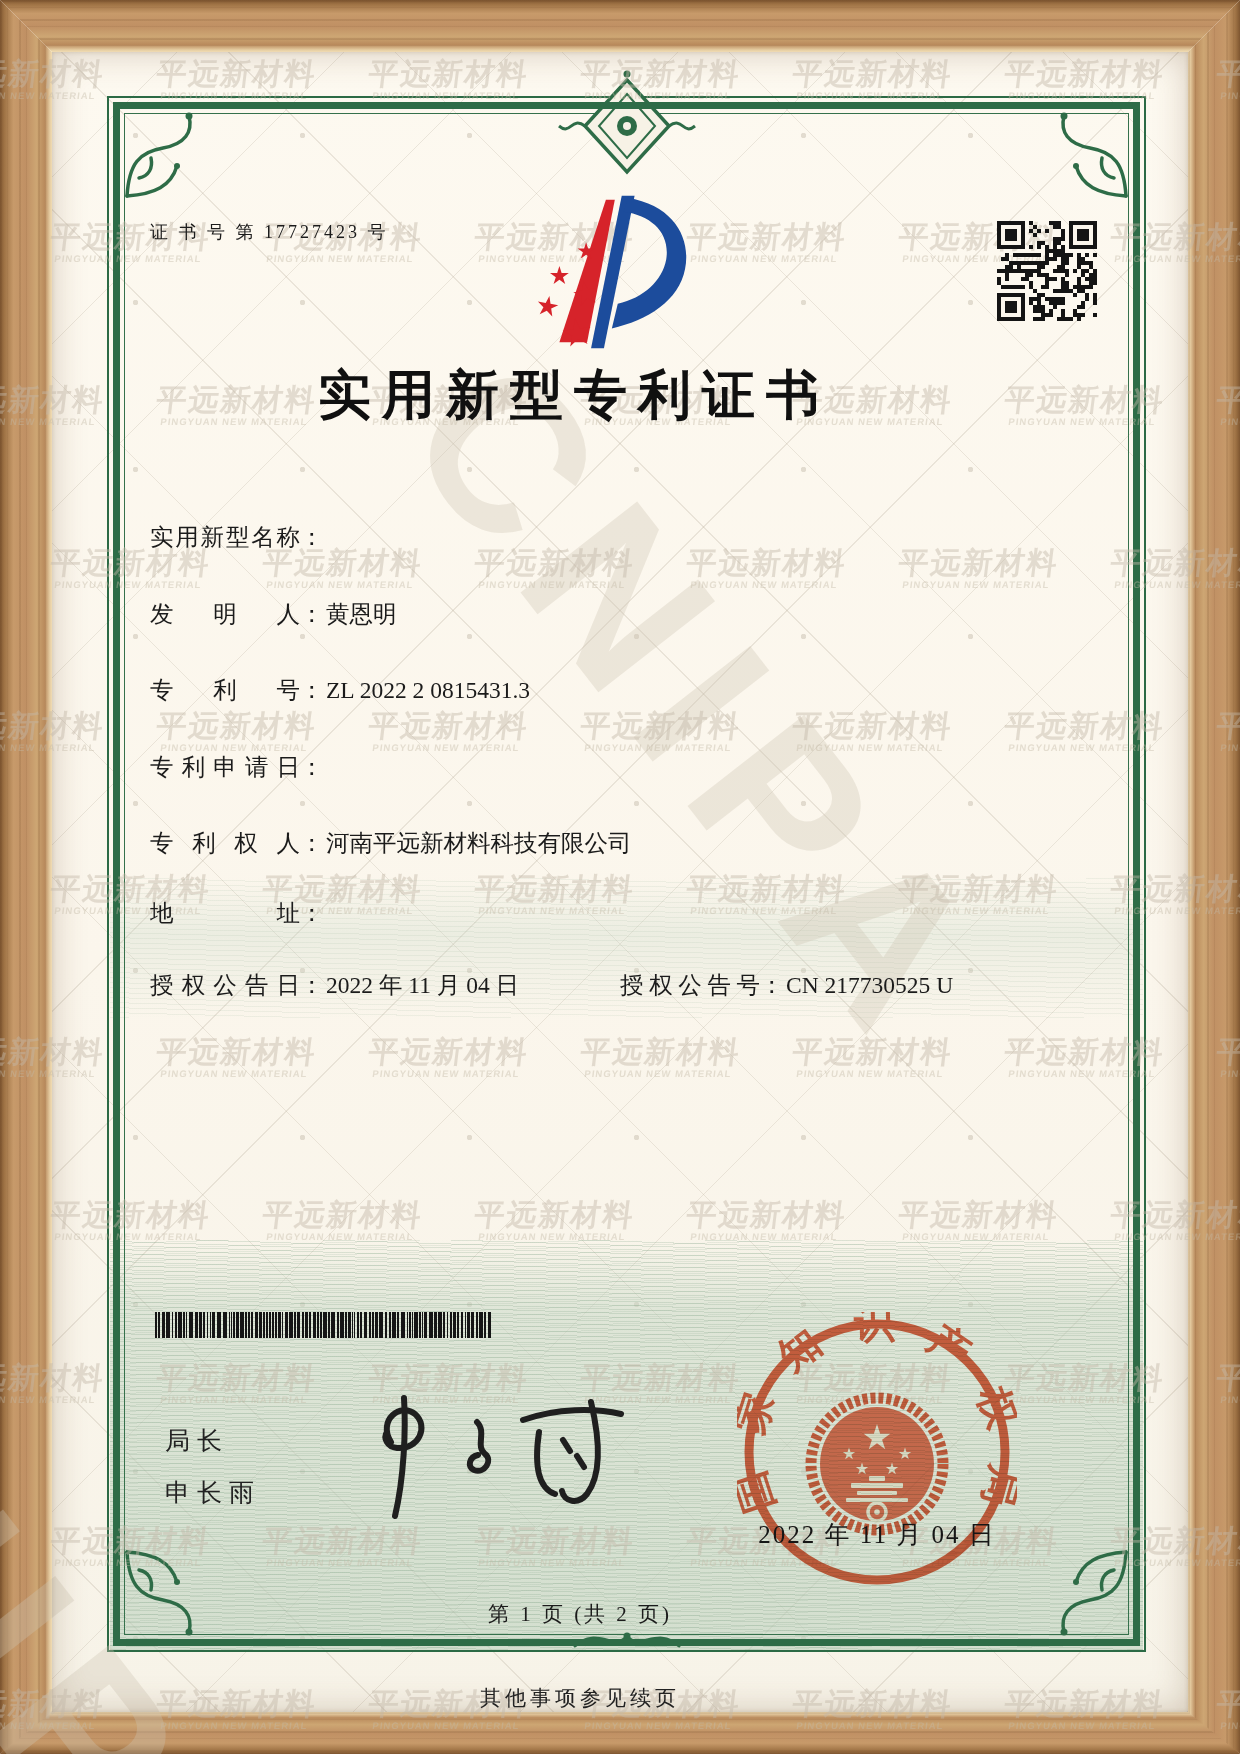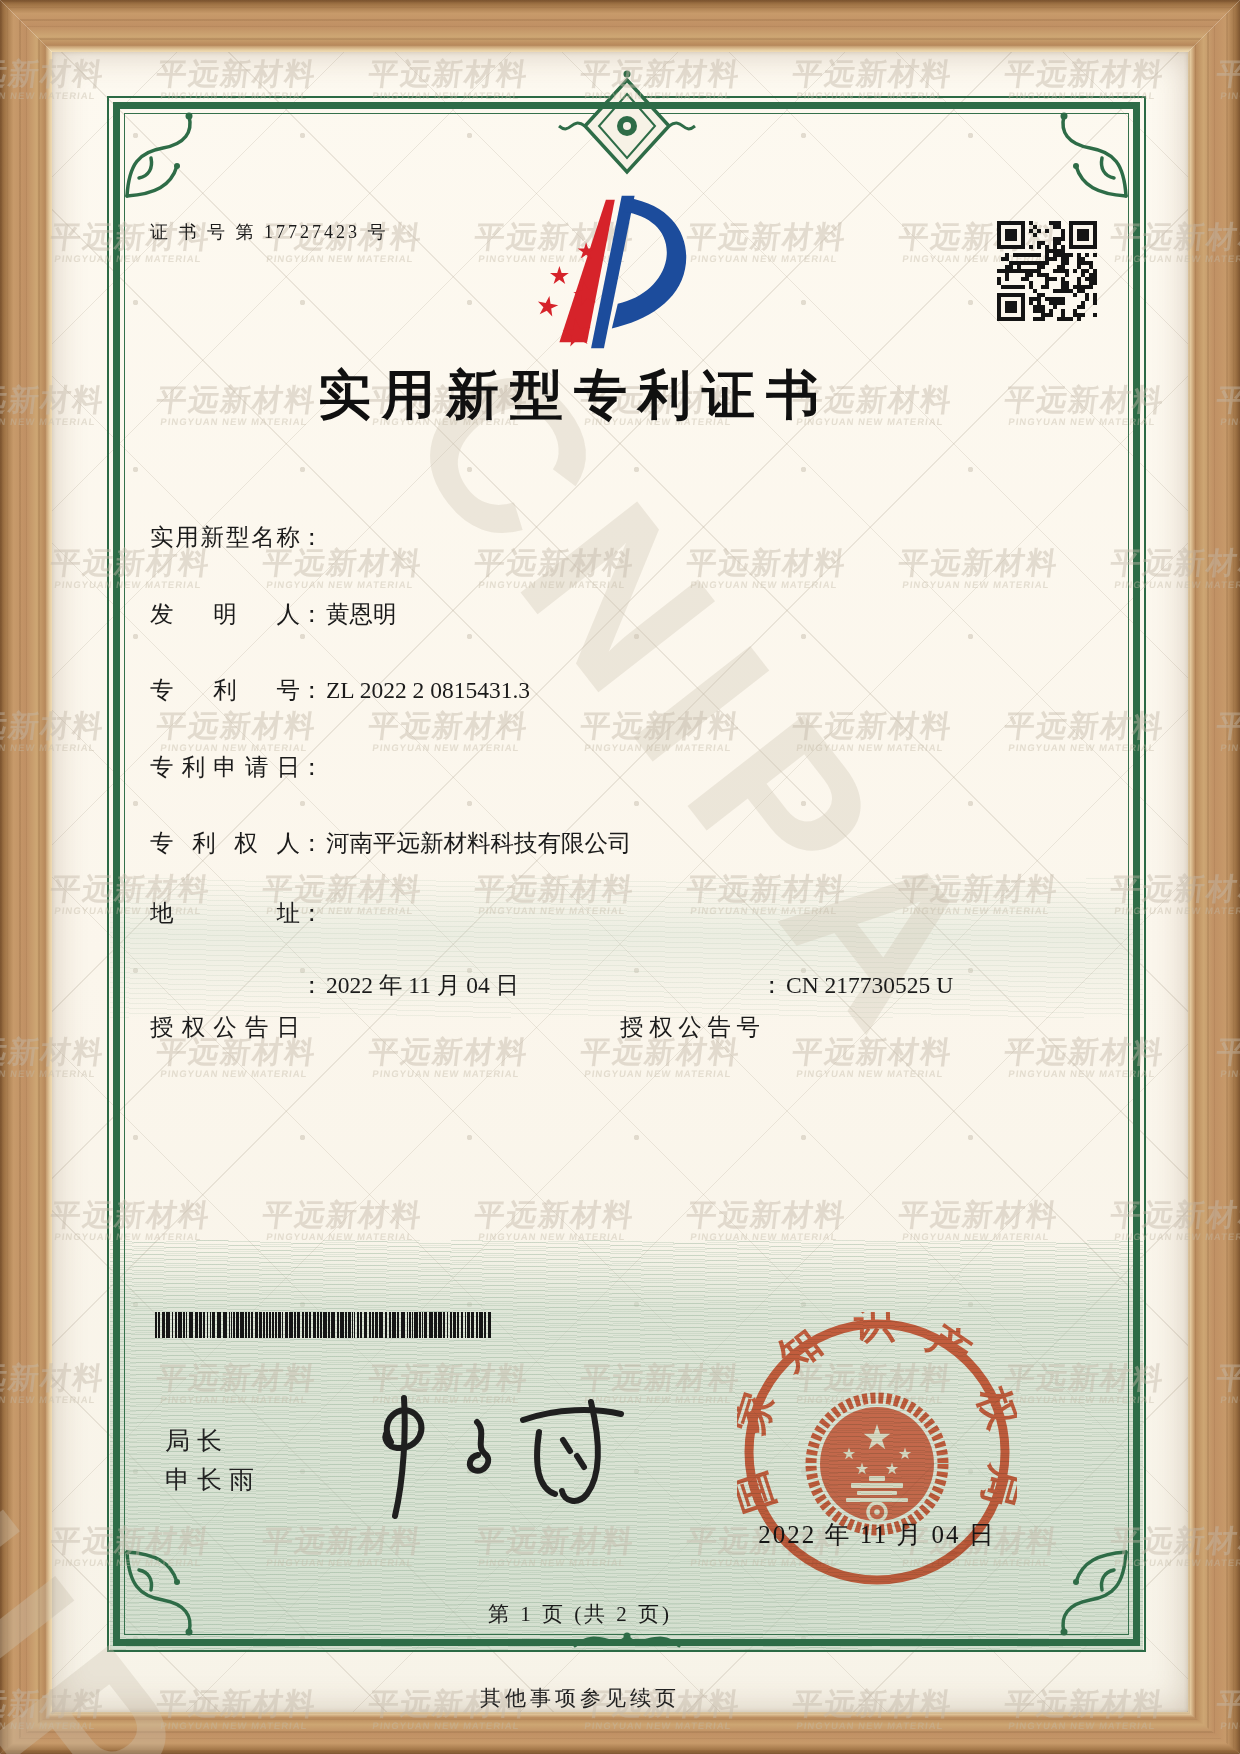--- a/index.html
+++ b/index.html
@@ -88,28 +88,28 @@
   .row{position:absolute;left:150px;width:852px;z-index:10;display:flex;
        font-size:23.5px;line-height:1.5;color:#1b1b1b;}
   .row .lab{flex:0 0 150px;text-align:justify;text-align-last:justify;}
   .row .col{flex:0 0 26px;}
   .row .val{flex:1;}
   .r0{top:520px;} .r1{top:597px;} .r2{top:673px;} .r3{top:750px;} .r4{top:826px;} .r5{top:896px;} 
   .rg{top:968px;}
   .rg .grp{display:flex;}
   .rg .g1{flex:0 0 470px;}
   .rg .g2{flex:1;}
-  .rg .lab{flex:0 0 150px;margin-top:42px;} .rg .g2 .lab{flex:0 0 140px;}
+  .rg .lab{flex:0 0 150px;} .rg .g2 .lab{flex:0 0 140px;}
   .paras{position:absolute;left:150px;top:1022px;width:850px;z-index:10;
          font-size:23.5px;line-height:36.8px;text-align:justify;color:#1b1b1b;}
   .paras p{margin:0;text-indent:2em;}
   .barcode{position:absolute;left:155px;top:1312px;width:340px;height:26px;z-index:10;}
   .signer{position:absolute;left:165px;top:1424px;z-index:10;
           font-family:"Liberation Sans","DejaVu Sans",sans-serif;font-size:25px;color:#222;letter-spacing:7px;}
-  .signer div{margin-bottom:6px;}
+  .signer div{margin-bottom:19px;}
   .signature{position:absolute;left:355px;top:1388px;width:300px;height:134px;z-index:11;}
   .seal{position:absolute;left:737px;top:1312px;width:280px;height:280px;z-index:11;
         mix-blend-mode:multiply;opacity:.92;}
   .seal-date{position:absolute;left:737px;top:1518px;width:280px;z-index:12;text-align:center;
              font-size:25px;letter-spacing:2px;color:#161616;}
   .page-footer{position:absolute;left:150px;top:1600px;width:860px;z-index:10;text-align:center;
                font-size:21px;letter-spacing:3px;color:#1b1b1b;}
   .note{position:absolute;left:150px;top:1684px;width:860px;z-index:10;text-align:center;
         font-size:21px;letter-spacing:4px;color:#222;}
   svg{display:block;}

